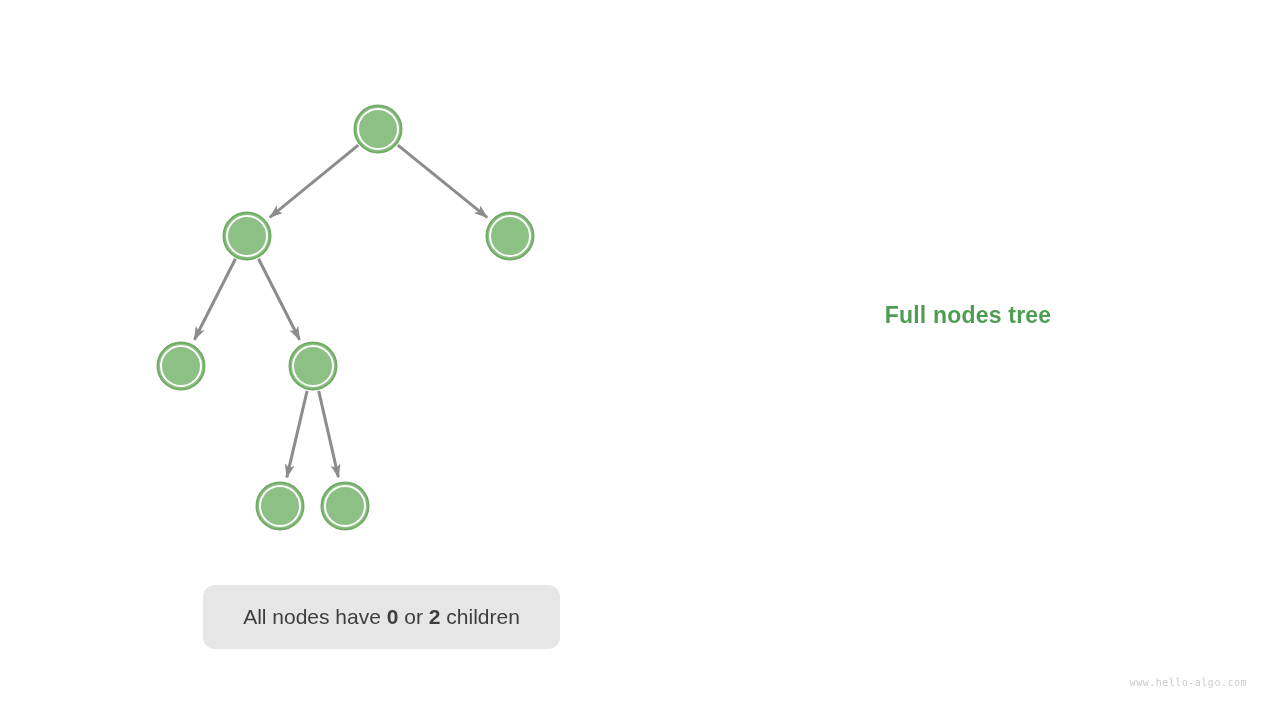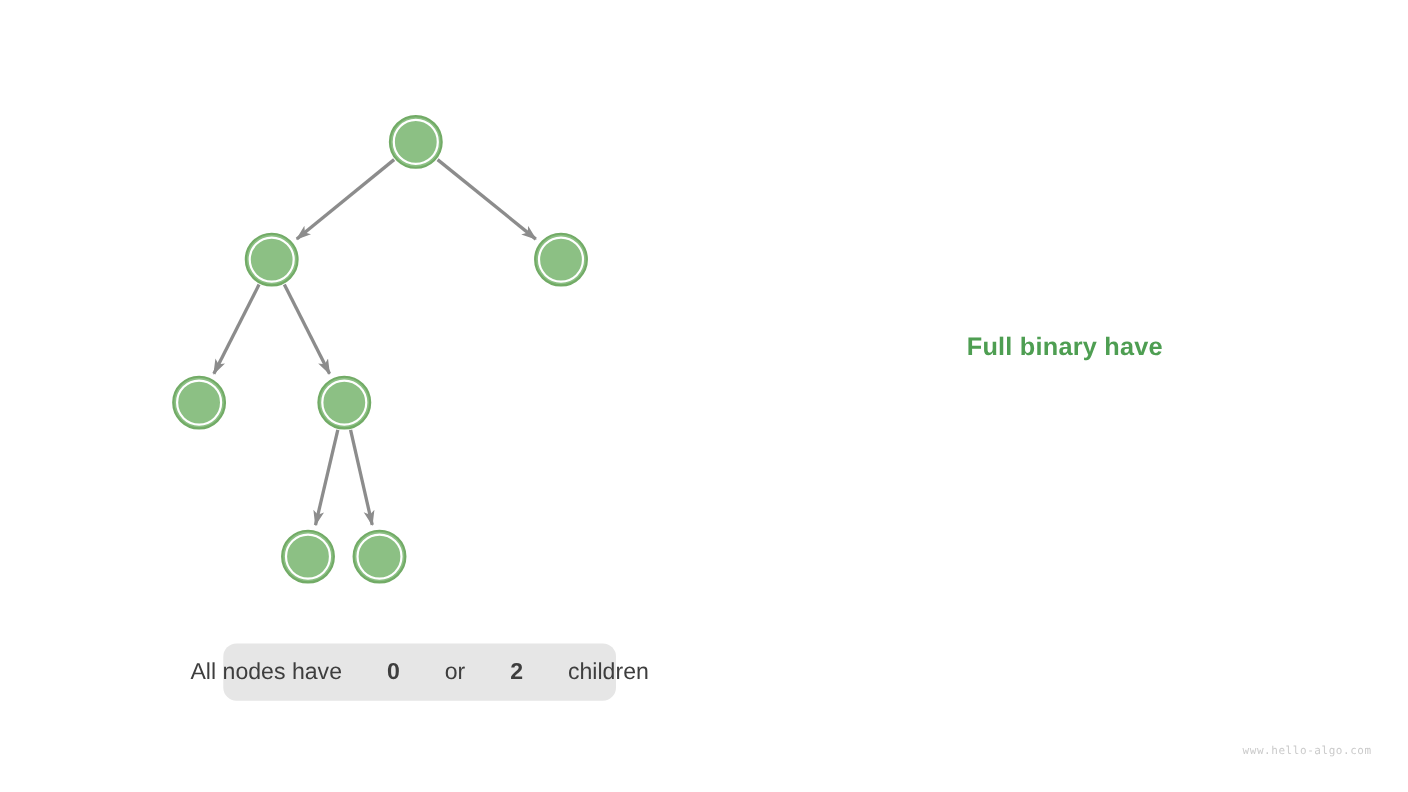--- a/index.html
+++ b/index.html
@@ -33,28 +33,27 @@
     font-size: 23px;
     font-weight: 700;
     letter-spacing: 0.2px;
     white-space: nowrap;
   }
   .caption {
     position: absolute;
     left: 203px;
     top: 585px;
     width: 357px;
-    height: 52px;
+    height: 64px;
     border-radius: 12px;
     display: flex;
     align-items: center;
     justify-content: center;
     font-size: 21px;
     white-space: pre;
-    gap: 35px;
   }
   .caption .b {
     font-weight: 700;
   }
   .watermark {
     position: absolute;
     right: 33px;
     top: 677px;
     font-family: "DejaVu Sans Mono", monospace;
     font-size: 10px;
@@ -101,19 +100,19 @@
       <g>
         <circle cx="280" cy="506" r="23.5" fill="#8cc084" stroke="#72ab66" stroke-width="2"></circle>
         <circle cx="280" cy="506" r="20" fill="none" stroke="#ffffff" stroke-width="2"></circle>
       </g>
       <g>
         <circle cx="345" cy="506" r="23.5" fill="#8cc084" stroke="#72ab66" stroke-width="2"></circle>
         <circle cx="345" cy="506" r="20" fill="none" stroke="#ffffff" stroke-width="2"></circle>
       </g>
     </svg>
 
-  <div class="heading" style="color: rgb(78, 158, 82);">Full binary have</div>
+  <div class="heading" style="color: rgb(78, 158, 82);">Full nodes tree</div>
 
   <div class="caption" style="background: rgb(230, 230, 230); color: rgb(62, 62, 62);"><span>All nodes have </span><span class="b">0</span><span> or </span><span class="b">2</span><span> children</span></div>
 
   <div class="watermark" style="color: rgb(203, 203, 203);">www.hello-algo.com</div>
 
 </div>
 
 </body></html>

